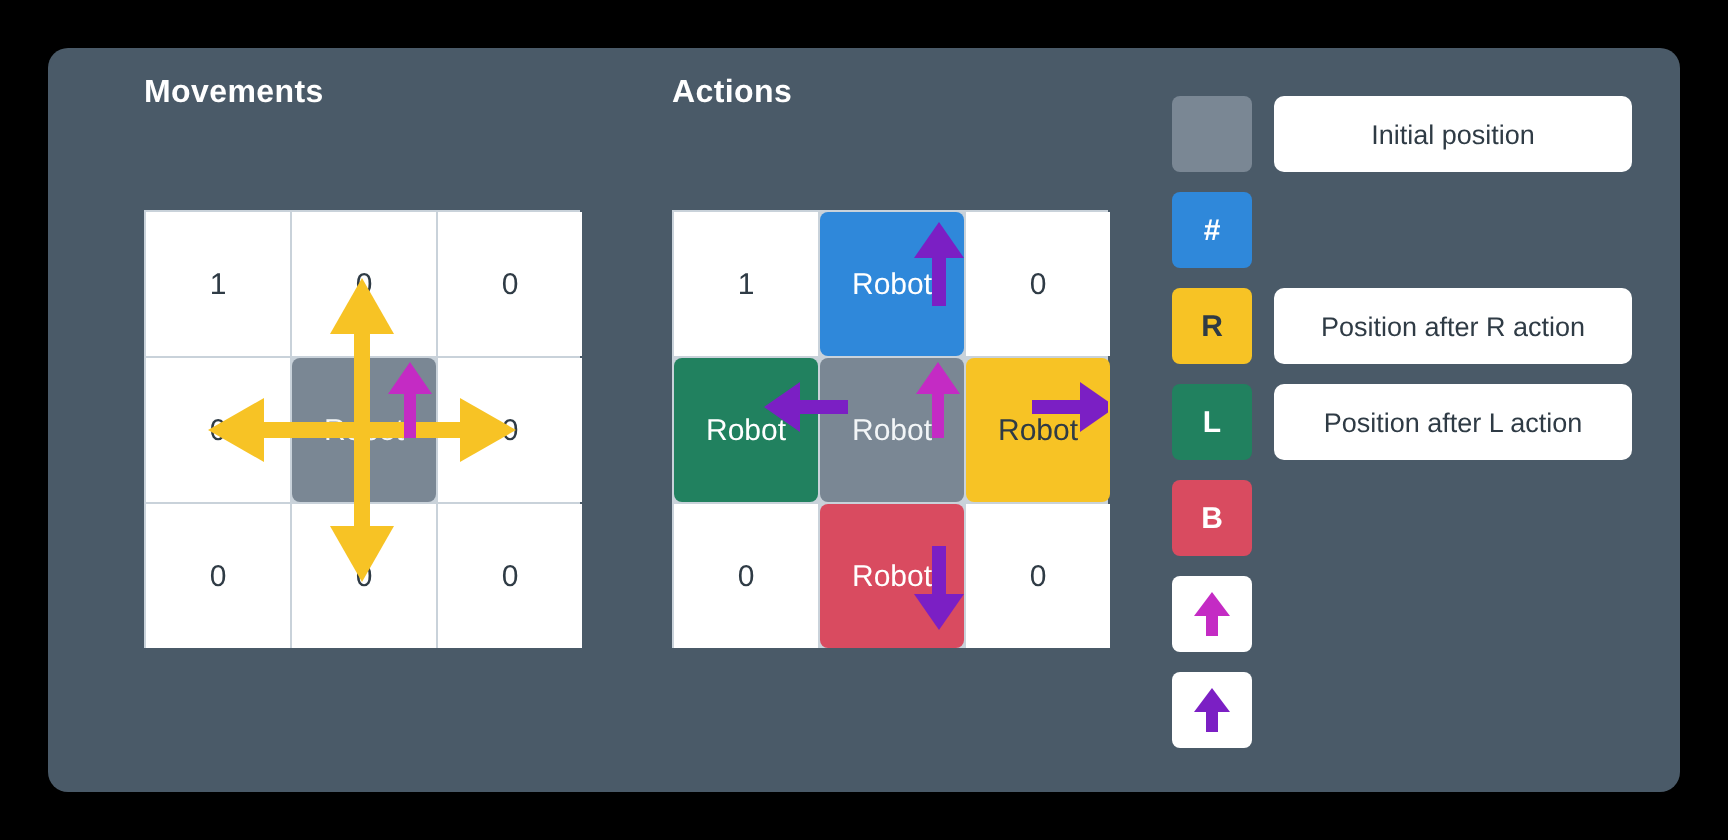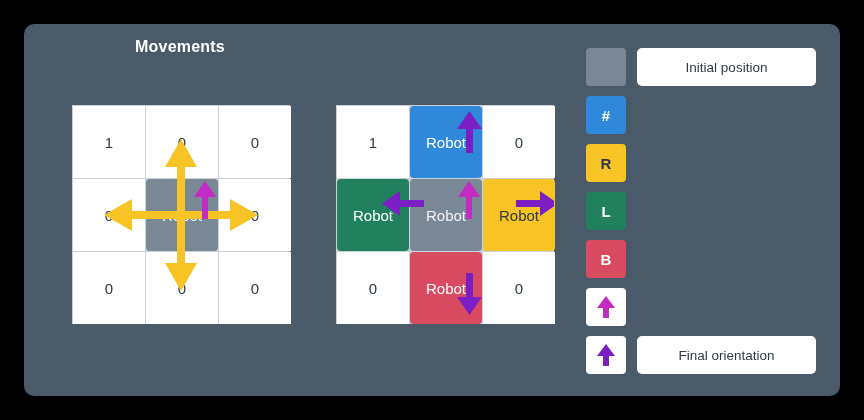--- a/index.html
+++ b/index.html
@@ -32,21 +32,21 @@
     border-radius: 10px;
   }
 
   
   .col-title {
     position: absolute;
     top: 38px;
     font-size: 16px;
     font-weight: bold;
     color: #FFFFFF;
-    text-align: center;
+    text-align: left;
     letter-spacing: 0.2px;
   }
   .col-title.movements { left: 72px; width: 216px; }
   .col-title.actions  { left: 336px; width: 216px; }
 
   
   .grid {
     position: absolute;
     top: 105px;
     width: 216px;
@@ -164,20 +164,21 @@
     color: #2F3B45;
   }
 </style>
 </head>
 <body>
 
 <div class="canvas">
   <div class="panel"></div>
 
   <div class="col-title movements">Movements</div>
+  <div class="col-title actions">Actions</div>
 
   <div class="grid movements">
     <div class="cell">
         <span class="cell-label">1</span>
       </div>
     <div class="cell">
         <span class="cell-label">0</span>
       </div>
     <div class="cell">
         <span class="cell-label">0</span>
@@ -300,26 +301,28 @@
     <div class="legend-row">
       <div class="swatch blue">
         <span>#</span>
       </div>
     </div>
 
     <div class="legend-row">
       <div class="swatch yellow">
         <span>R</span>
       </div>
+      <div class="legend-label">Position after R action</div>
     </div>
 
     <div class="legend-row">
       <div class="swatch green">
         <span>L</span>
       </div>
+      <div class="legend-label">Position after L action</div>
     </div>
 
     <div class="legend-row">
       <div class="swatch red">
         <span>B</span>
       </div>
     </div>
 
     <div class="legend-row">
       <div class="swatch white">
@@ -330,17 +333,16 @@
       </div>
     </div>
 
     <div class="legend-row">
       <div class="swatch white">
         <svg width="24" height="28" viewBox="0 0 24 28">
           <rect x="9" y="11" width="6" height="14" fill="#7B1FC4"></rect>
           <polygon points="12,3 3,15 21,15" fill="#7B1FC4"></polygon>
         </svg>
       </div>
-      <div class="legend-label">Final orientation</div>
     </div>
 
   </div>
 </div>
 
 </body></html>

